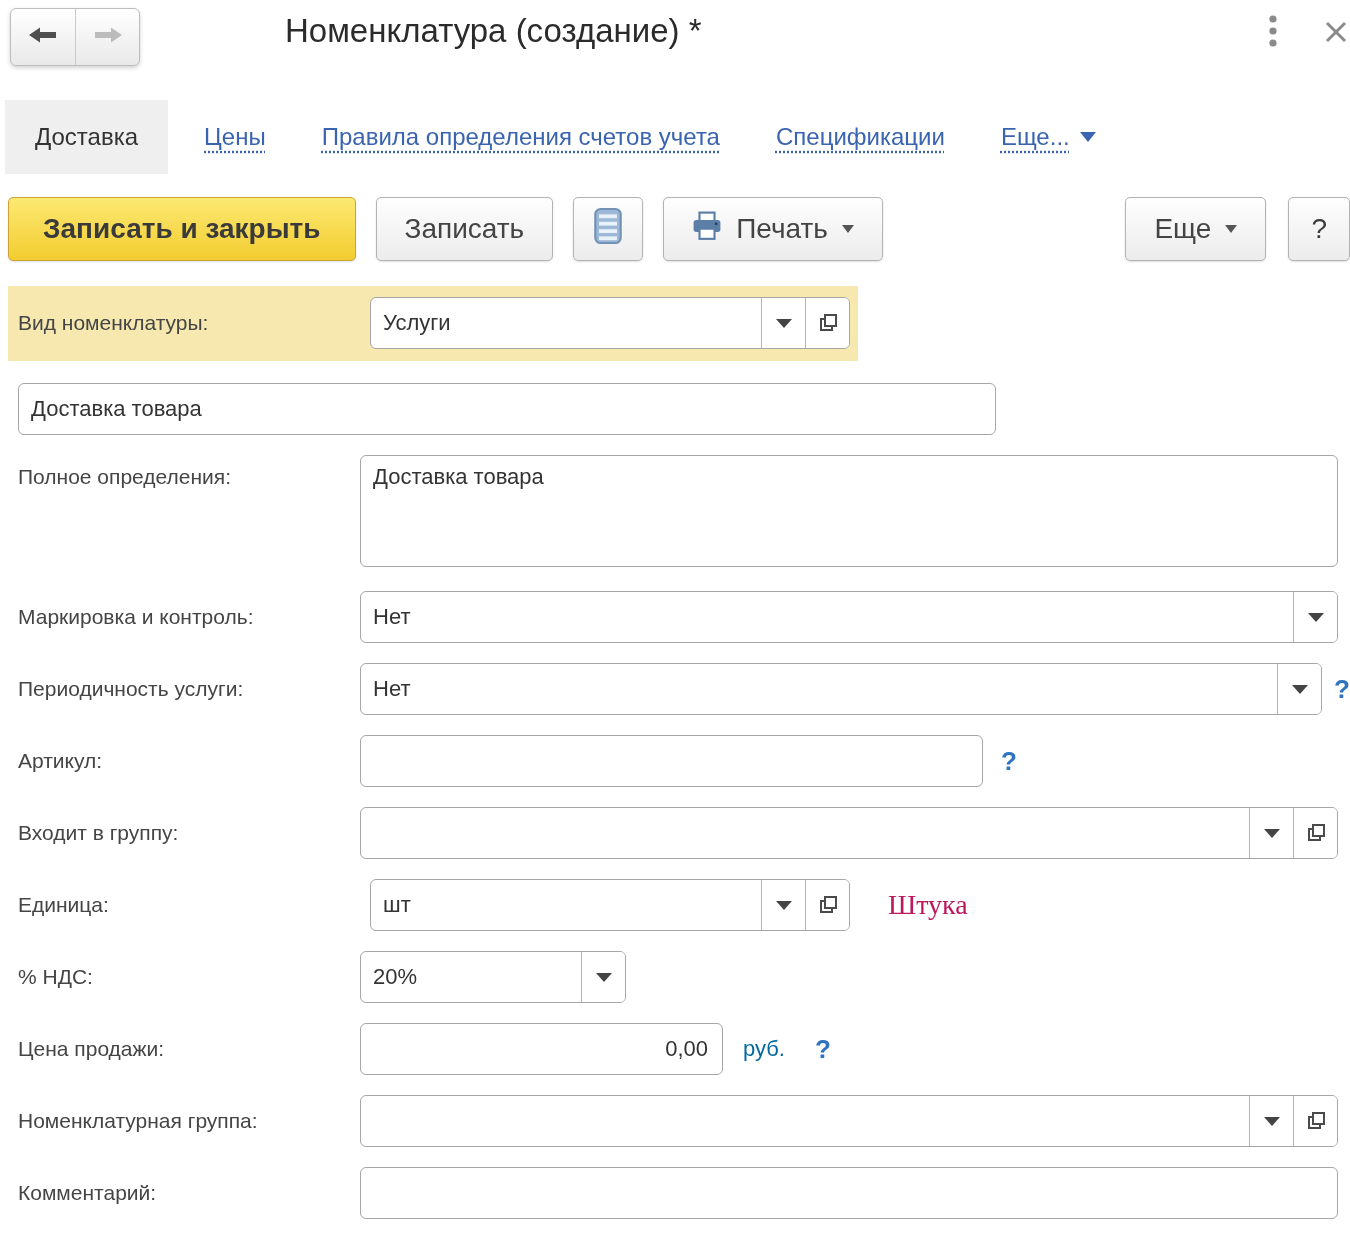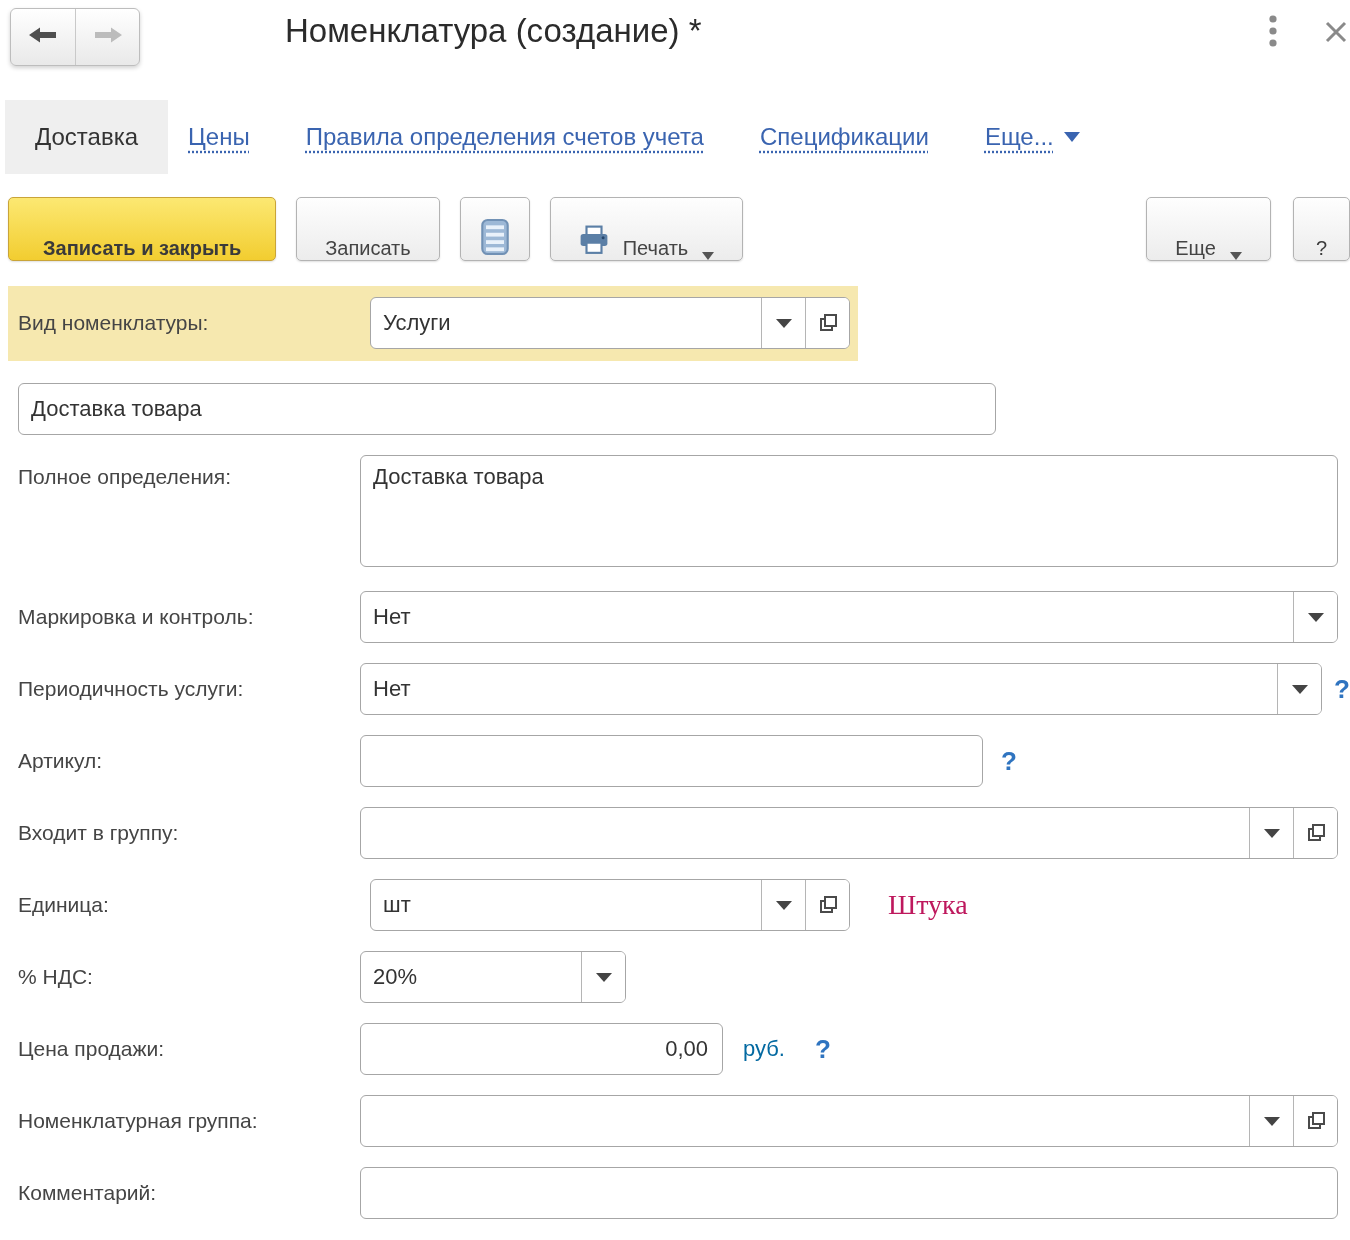--- a/index.html
+++ b/index.html
@@ -17,30 +17,30 @@
   .win-controls { position:absolute; right:2px; top:14px; display:flex; align-items:center; gap:46px; }
   .win-icon { display:flex; align-items:center; justify-content:center; cursor:pointer; }
 
   
   .tabs { display:flex; height:74px; padding-left:5px; align-items:stretch; }
   .tab-active { background:#efefef; padding:0 30px; display:flex; align-items:center;
     font-size:24px; color:#333; }
   .tab-link { align-self:center; margin-left:56px; font-size:24px; color:#3a64b0;
     text-decoration:underline; text-decoration-style:dotted; text-underline-offset:6px;
     cursor:pointer; display:flex; align-items:center; gap:10px; }
-  .tab-link.first { margin-left:20px; }
+  .tab-link.first { margin-left:36px; }
   .caret { width:0; height:0; border-left:8px solid transparent; border-right:8px solid transparent;
     border-top:10px solid #3a64b0; display:inline-block; }
   .caret.small { border-left-width:6px; border-right-width:6px; border-top:8px solid #555; }
 
   
   .toolbar { display:flex; align-items:center; margin:22px 0 24px; padding:0 0 0 8px; height:66px; }
   .btn { height:64px; border:1px solid #b3b3b3; border-radius:5px;
-    background:linear-gradient(#fefefe,#ececec); font-size:20px; color:#444;
-    padding:0 28px; display:flex; align-items:flex-end; gap:14px; cursor:pointer;
+    background:linear-gradient(#fefefe,#ececec); font-size:28px; color:#444;
+    padding:0 28px; display:flex; align-items:center; gap:14px; cursor:pointer;
     box-shadow:0 1px 2px rgba(0,0,0,.13); white-space:nowrap; }
   .btn + .btn { margin-left:20px; }
   .btn.primary { background:linear-gradient(#fce872,#f2cd30); border-color:#c9a438;
     font-weight:bold; color:#3a3a3a; padding:0 34px; }
   .btn.iconic { padding:0 20px; }
   .btn.help { padding:0 22px; color:#3c3c3c; margin-left:22px; }
   .toolbar .spacer { flex:1; }
 
   
   .form { padding-left:8px; }

